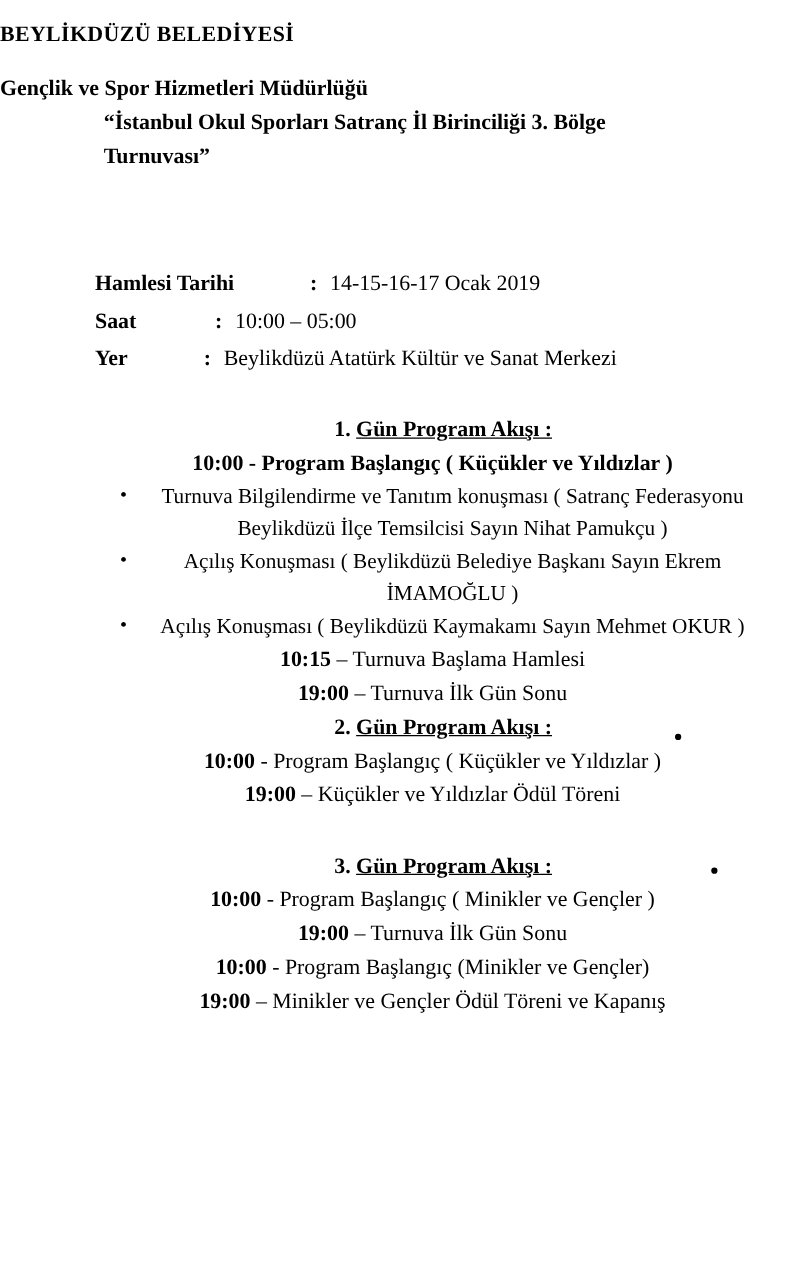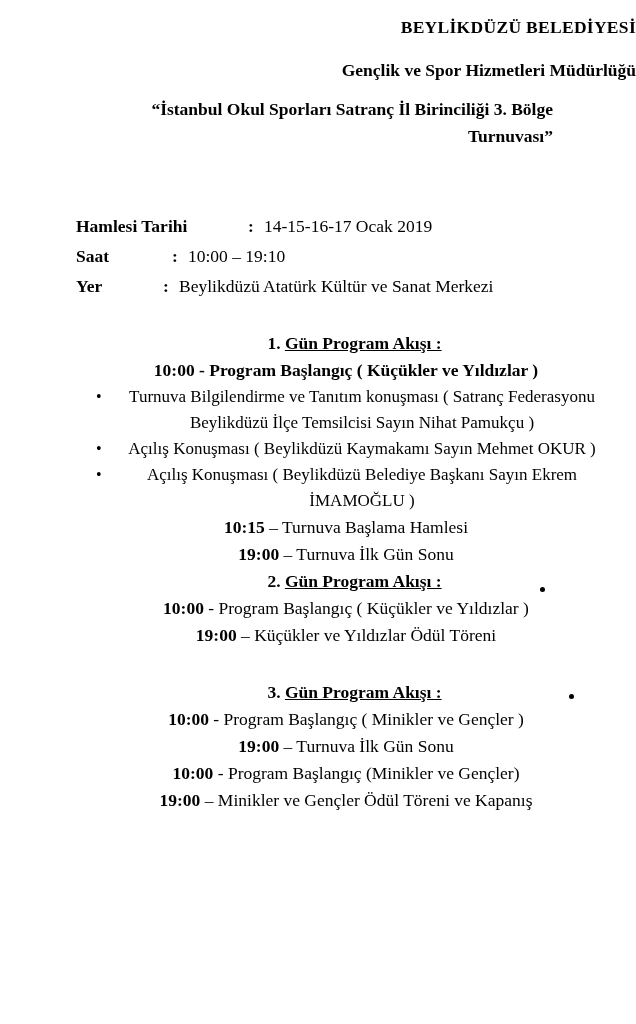--- a/index.html
+++ b/index.html
@@ -22,37 +22,37 @@
     width: 636px;
     height: 1024px;
   }
 
   
   .header {
     position: absolute;
     top: 14px;
     left: 0;
     width: 636px;
-    text-align: right;
+    text-align: left;
   }
   .hdr-line {
     font-weight: bold;
     line-height: 27px;
   }
   .hdr-org {
     font-size: 17.5px;
     letter-spacing: 0.3px;
   }
   .hdr-dept {
     font-size: 17.5px;
     margin-top: 16px;
   }
   .hdr-title {
     font-size: 17.5px;
-    margin: 12px auto;
+    margin: 0 auto;
     width: 470px;
     line-height: 27px;
   }
 
   
   .info {
     position: absolute;
     top: 211px;
     left: 76px;
     width: 520px;
@@ -158,35 +158,35 @@
       <br>
       <span>Turnuvası”</span>
     </div>
   </div>
 
   <div class="info">
     <div class="info-row r1">
       <span class="info-label">Hamlesi Tarihi</span><span class="info-colon">:</span><span class="info-value">14-15-16-17 Ocak 2019</span>
     </div>
     <div class="info-row r2">
-      <span class="info-label">Saat</span><span class="info-colon">:</span><span class="info-value">10:00 – 19:10</span>
+      <span class="info-label">Saat</span><span class="info-colon">:</span><span class="info-value">10:00 – 05:00</span>
     </div>
     <div class="info-row r3">
       <span class="info-label">Yer</span><span class="info-colon">:</span><span class="info-value">Beylikdüzü Atatürk Kültür ve Sanat Merkezi</span>
     </div>
   </div>
 
   <div class="program" id="program-root">
       <div class="day-block">
         <div class="day-heading"><span class="num">1.</span> <span class="underlined">Gün Program Akışı :</span></div>
         <div class="time-line all-bold"><span class="t">10:00</span><span class="rest"> - Program Başlangıç ( Küçükler ve Yıldızlar )</span></div>
         <ul class="bullets">
           <li>Turnuva Bilgilendirme ve Tanıtım konuşması ( Satranç Federasyonu Beylikdüzü İlçe Temsilcisi Sayın Nihat Pamukçu )</li>
+          <li>Açılış Konuşması ( Beylikdüzü Belediye Başkanı Sayın Ekrem İMAMOĞLU )</li>
           <li>Açılış Konuşması ( Beylikdüzü Kaymakamı Sayın Mehmet OKUR )</li>
-          <li>Açılış Konuşması ( Beylikdüzü Belediye Başkanı Sayın Ekrem İMAMOĞLU )</li>
         </ul>
         <div class="time-line"><span class="t">10:15</span><span class="rest"> – Turnuva Başlama Hamlesi</span></div>
         <div class="time-line"><span class="t">19:00</span><span class="rest"> – Turnuva İlk Gün Sonu</span></div>
       </div>
       <div class="day-block">
         <div class="day-heading"><span class="num">2.</span> <span class="underlined">Gün Program Akışı :</span></div>
         <div class="time-line"><span class="t">10:00</span><span class="rest">  - Program Başlangıç ( Küçükler ve Yıldızlar )</span></div>
         <div class="time-line"><span class="t">19:00</span><span class="rest"> – Küçükler ve Yıldızlar Ödül Töreni</span></div>
       </div>
       <div class="day-block gap-before">

